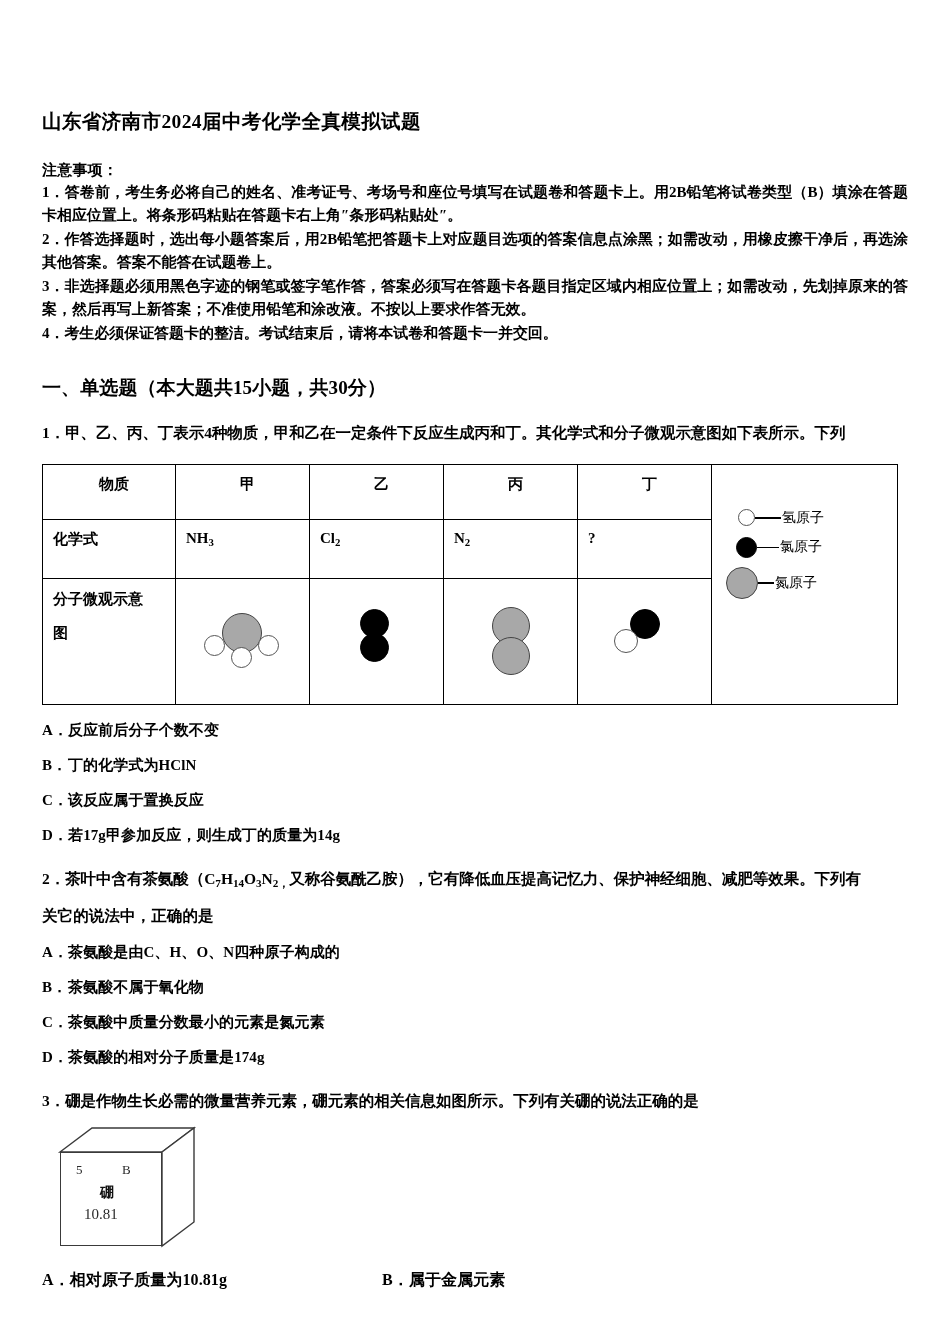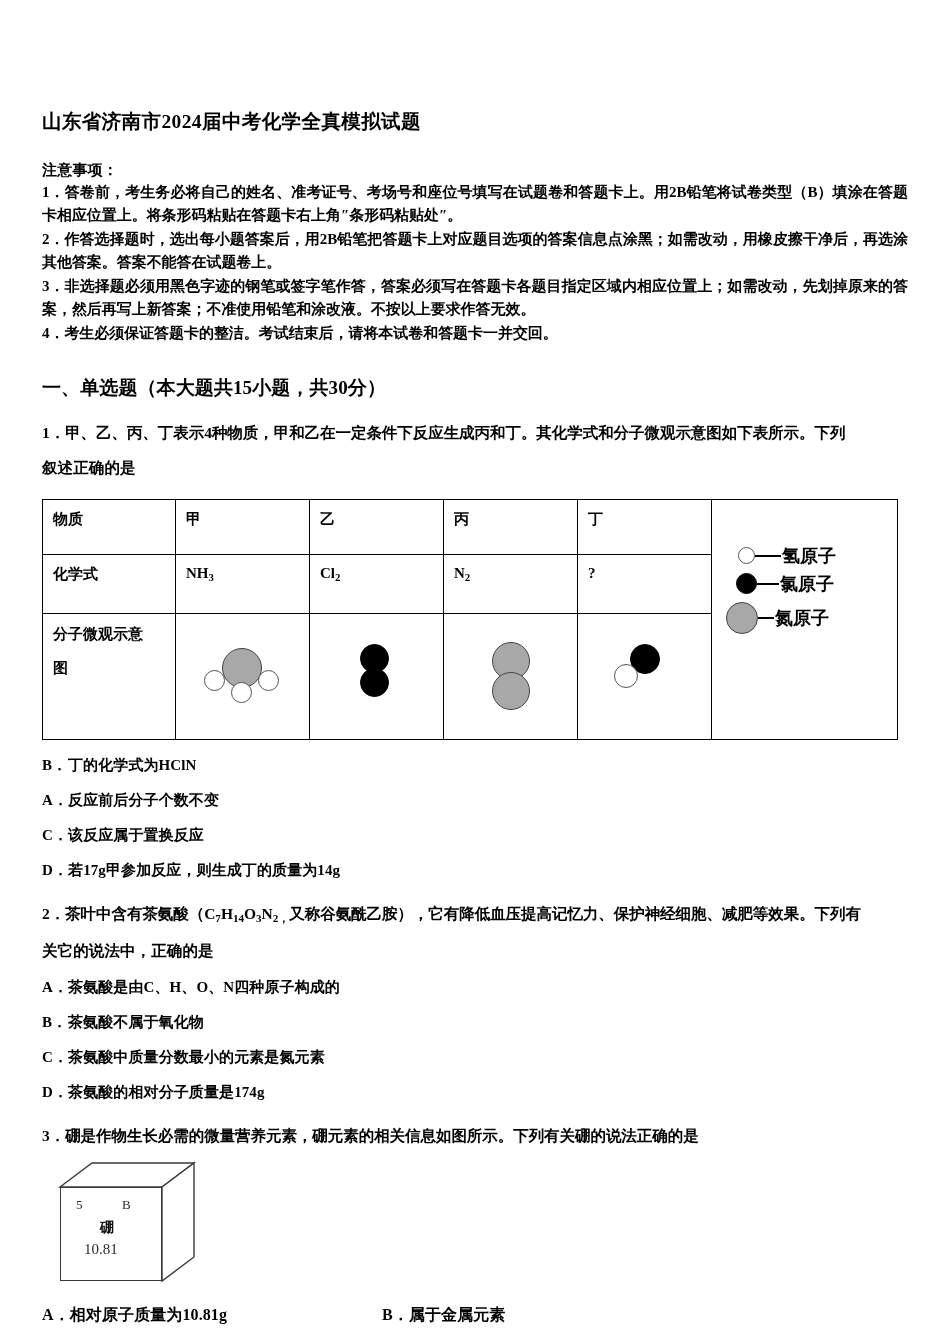--- a/index.html
+++ b/index.html
@@ -112,21 +112,21 @@
     border: 1px solid #000000;
     vertical-align: top;
     padding: 10px 0 0 10px;
     font-size: 15px;
     font-weight: bold;
   }
   .col-label  { width: 133px; }
   .col-sub    { width: 134px; }
   .col-legend { width: 186px; }
 
-  tr.row-name td { height: 44px; }
+  tr.row-name td { height: 44px; text-align: center; }
   tr.row-formula td { height: 48px; }
   tr.row-diagram td { height: 115px; }
 
   td.legend-cell {
     padding: 0;
     vertical-align: top;
   }
   .cell-text { line-height: 1.45; }
   .cell-text .ln2 { display: block; margin-top: 12px; }
 
@@ -163,22 +163,22 @@
   .legend-row {
     position: absolute;
     display: flex;
     align-items: center;
   }
   .legend-line {
     height: 1.6px;
     background: #000000;
   }
   .legend-text {
-    font-size: 18px;
-    font-weight: bold;
+    font-size: 14px;
+    font-weight: normal;
     white-space: nowrap;
     margin-left: 1px;
   }
 
   
   .cube-area {
     position: relative;
     height: 128px;
     margin-top: 14px;
     margin-left: 18px;
@@ -221,21 +221,20 @@
 
     <div class="notice-head">注意事项：</div>
     <div class="notice-item">1．答卷前，考生务必将自己的姓名、准考证号、考场号和座位号填写在试题卷和答题卡上。用2B铅笔将试卷类型（B）填涂在答题卡相应位置上。将条形码粘贴在答题卡右上角″条形码粘贴处″。</div>
     <div class="notice-item">2．作答选择题时，选出每小题答案后，用2B铅笔把答题卡上对应题目选项的答案信息点涂黑；如需改动，用橡皮擦干净后，再选涂其他答案。答案不能答在试题卷上。</div>
     <div class="notice-item">3．非选择题必须用黑色字迹的钢笔或签字笔作答，答案必须写在答题卡各题目指定区域内相应位置上；如需改动，先划掉原来的答案，然后再写上新答案；不准使用铅笔和涂改液。不按以上要求作答无效。</div>
     <div class="notice-item">4．考生必须保证答题卡的整洁。考试结束后，请将本试卷和答题卡一并交回。</div>
 
     <div class="section-head">一、单选题（本大题共15小题，共30分）</div>
 
     <div class="q-stem">1．甲、乙、丙、丁表示4种物质，甲和乙在一定条件下反应生成丙和丁。其化学式和分子微观示意图如下表所示。下列</div>
-    <div class="q-stem-cont">叙述正确的是</div>
 
     <table class="mol-table">
       <colgroup>
         <col class="col-label">
           <col class="col-sub">
           <col class="col-sub">
         <col class="col-sub">
           <col class="col-sub">
           <col class="col-legend">
       </colgroup>
@@ -303,22 +302,22 @@
         <td>
           <div class="mol-wrap">
             <span class="atom black" style="left:42px; top:20px; width:30px; height:30px;"></span>
             <span class="atom white" style="left:26px; top:40px; width:24px; height:24px;"></span>
           </div>
         </td>
       </tr>
     </tbody>
       </table>
 
+    <div class="opt"><span class="lab">A．</span><span>反应前后分子个数不变</span></div>
     <div class="opt"><span class="lab">B．</span><span>丁的化学式为HClN</span></div>
-    <div class="opt"><span class="lab">A．</span><span>反应前后分子个数不变</span></div>
     <div class="opt"><span class="lab">C．</span><span>该反应属于置换反应</span></div>
     <div class="opt"><span class="lab">D．</span><span>若17g甲参加反应，则生成丁的质量为14g</span></div>
 
     <div class="q-stem" style="margin-top:22px;"><span>2．茶叶中含有茶氨酸（C</span><sub>7</sub><span>H</span><sub>14</sub><span>O</span><sub>3</sub><span>N</span><sub>2，</sub><span>又称谷氨酰乙胺），它有降低血压提高记忆力、保护神经细胞、减肥等效果。下列有</span></div>
     <div class="q-stem-cont">关它的说法中，正确的是</div>
 
     <div class="opt"><span class="lab">A．</span><span>茶氨酸是由C、H、O、N四种原子构成的</span></div>
     <div class="opt"><span class="lab">B．</span><span>茶氨酸不属于氧化物</span></div>
     <div class="opt"><span class="lab">C．</span><span>茶氨酸中质量分数最小的元素是氮元素</span></div>
     <div class="opt"><span class="lab">D．</span><span>茶氨酸的相对分子质量是174g</span></div>

